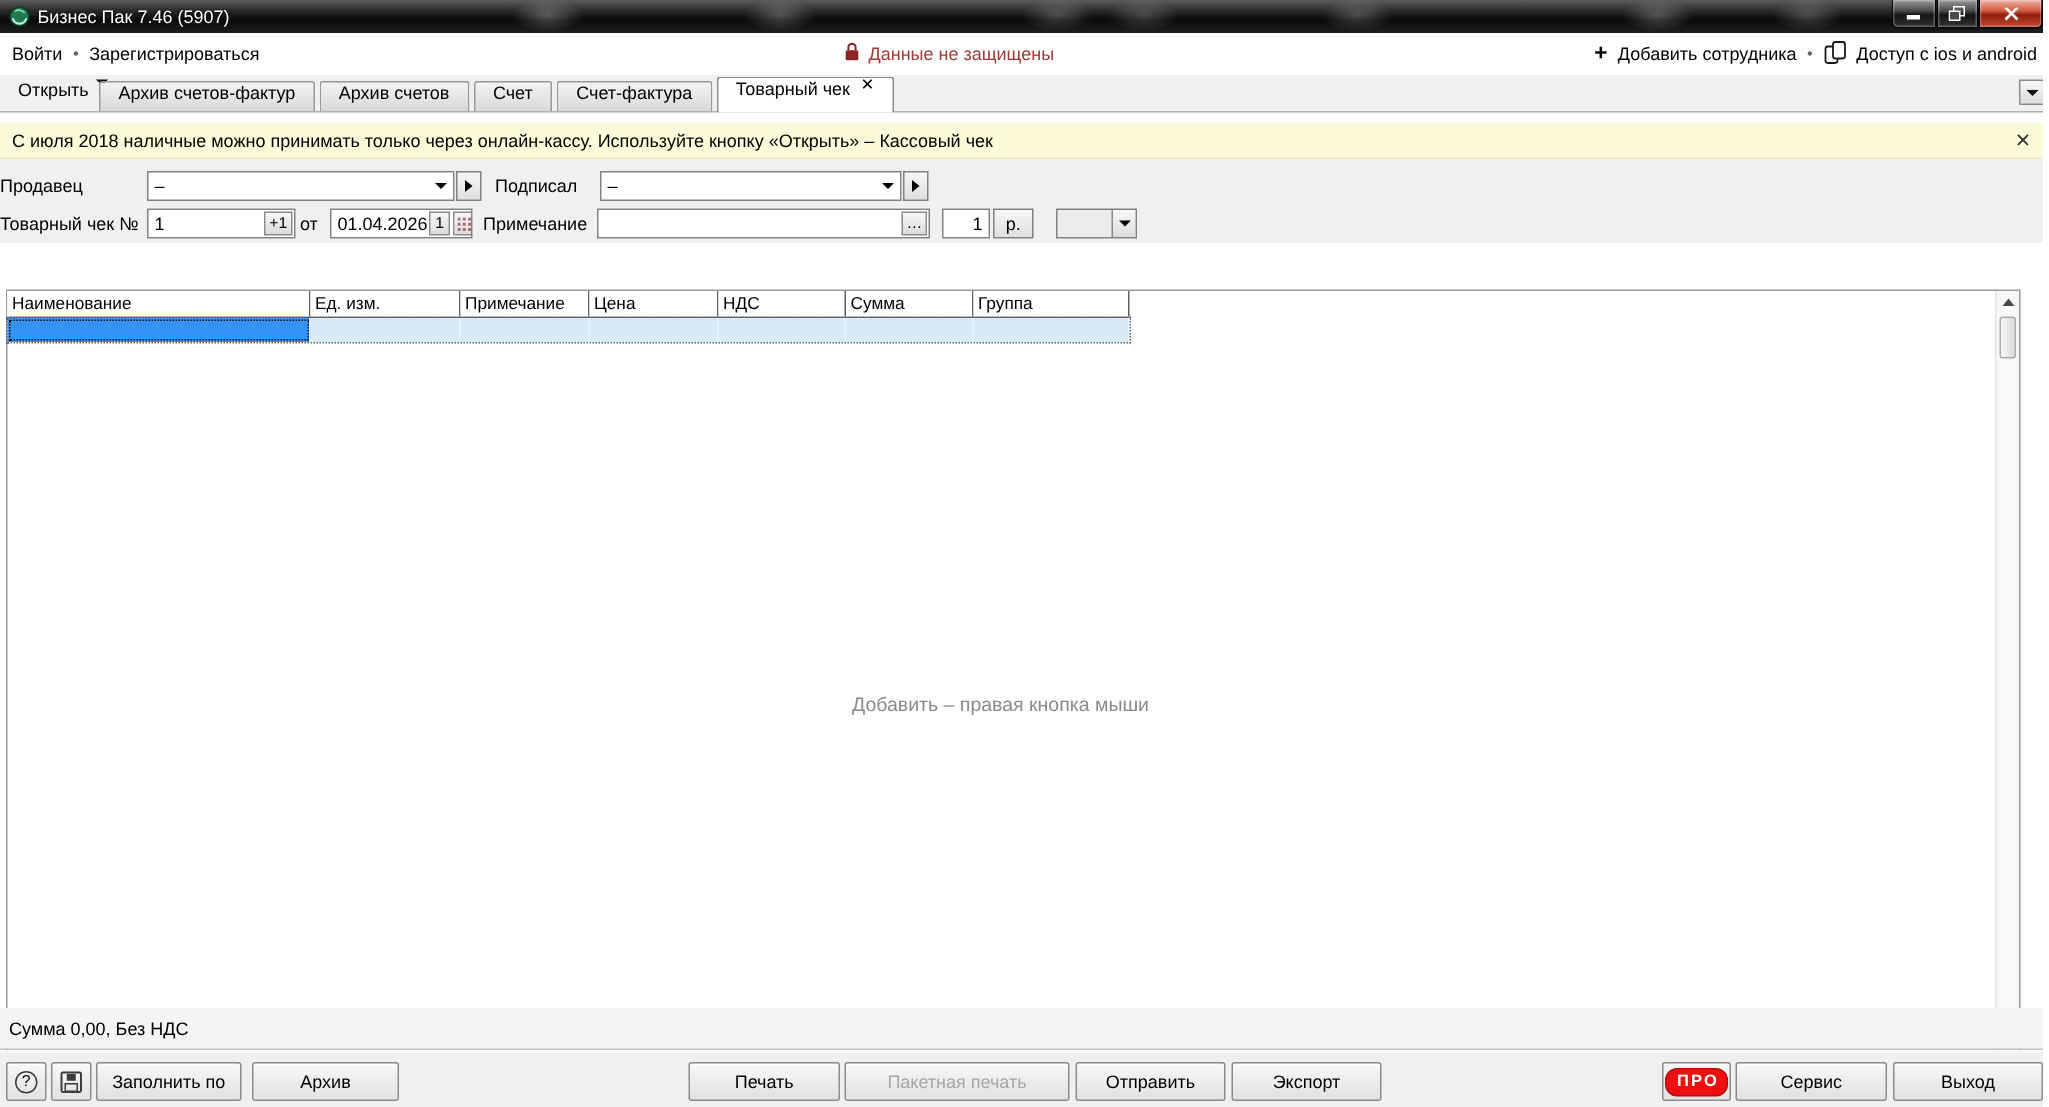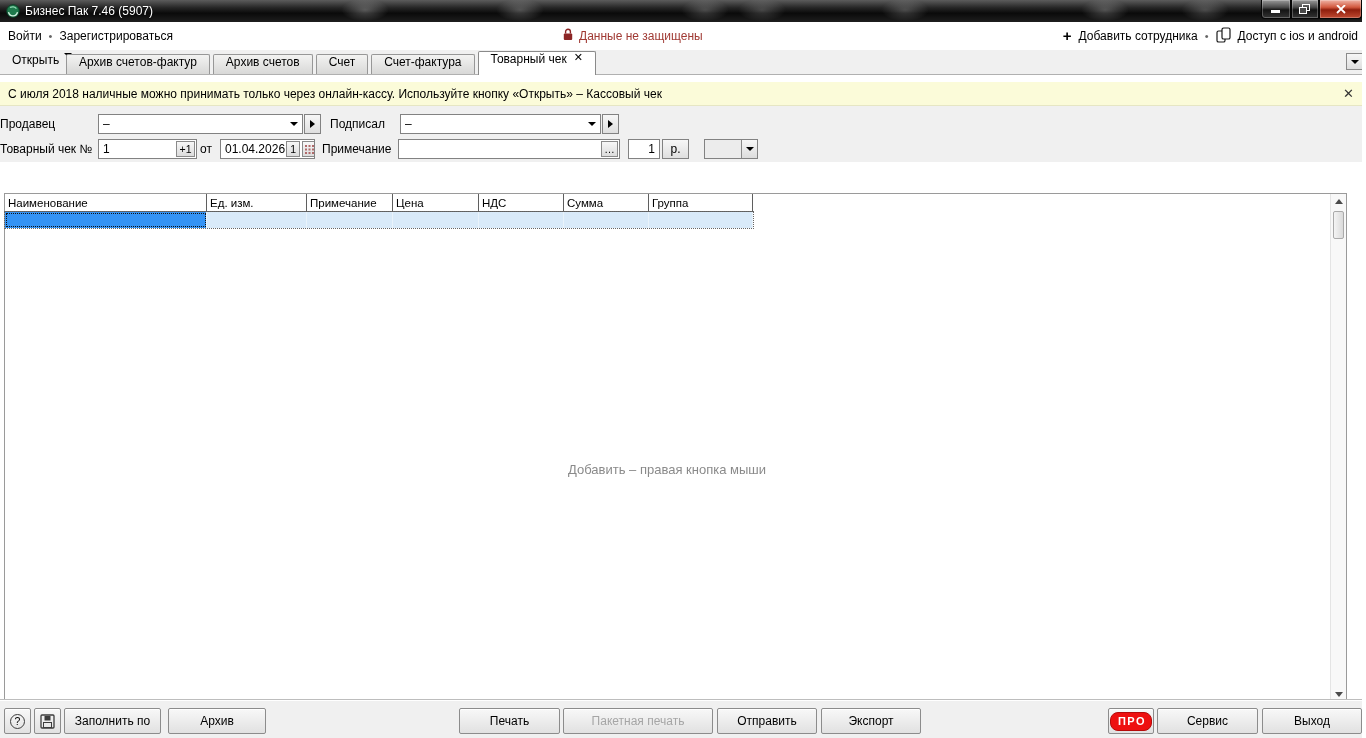--- a/index.html
+++ b/index.html
@@ -290,20 +290,23 @@
       <div class="sarrow up">
           <span class="tri-up"></span>
         </div>
       <div class="sthumb"></div>
       <div class="sarrow down">
           <span class="tri-down"></span>
         </div>
     </div>
   </div>
 
+  <div class="statusarea">
+    <span class="sum">Сумма 0,00, Без НДС</span>
+  </div>
   <div class="divider"></div>
 
   <div class="footer">
     <div class="btn" style="left:4px; width:27px;">
       <span class="helpcircle">?</span>
     </div>
     <div class="btn" style="left:34px; width:27px;">
       <svg width="15" height="15" viewBox="0 0 15 15">
           <rect x="1" y="1" width="13" height="13" rx="1" fill="none" stroke="#3c3c3c" stroke-width="1.3"></rect>
           <rect x="4.5" y="2" width="6" height="4.5" fill="#3c3c3c"></rect>

